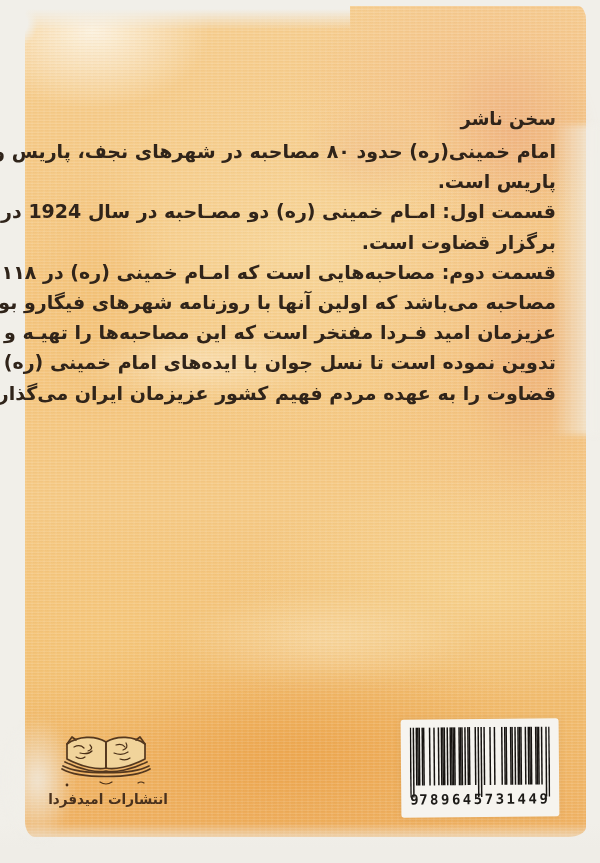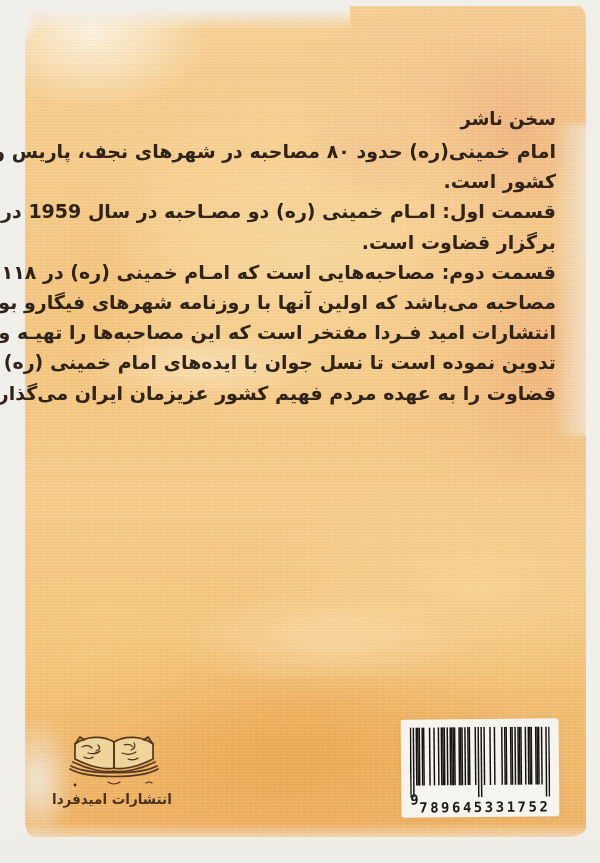--- a/index.html
+++ b/index.html
@@ -50,34 +50,34 @@
     background:radial-gradient(closest-side, rgba(241,239,233,.85), rgba(241,239,233,0));}
 
   
   .text-block{position:absolute;top:102px;right:44px;left:72px;direction:rtl;
     color:#30241a;font-weight:700;}
   .pn-title{font-size:18px;height:34px;line-height:34px;text-align:right;}
   .line{font-size:19px;height:30.2px;line-height:30.2px;text-align:justify;text-align-last:justify;white-space:nowrap;}
   .line.end{text-align-last:right;}
 
   
-  .publisher{position:absolute;left:52px;top:732px;width:124px;text-align:left;}
+  .publisher{position:absolute;left:44px;top:732px;width:124px;text-align:right;}
   .publisher svg{display:block;margin:0 auto;}
   .pub-name{direction:rtl;font-size:13.5px;font-weight:700;color:#49311d;margin-top:1px;
     letter-spacing:.5px;transform:scaleY(1.05);}
 
   
   .barcode{position:absolute;left:401px;top:719px;width:158px;height:98px;
     background:#f6f4ef;border-radius:3px;transform:rotate(-.5deg);
     box-shadow:0 0 6px rgba(190,140,70,.25);}
   .barcode svg{position:absolute;left:9px;top:8px;}
   .digits{position:absolute;left:9px;top:72px;width:140px;display:flex;
     font-family:"DejaVu Sans Mono",monospace;font-size:14px;font-weight:700;color:#1d1b18;}
   .digits .first{width:11px;text-align:left;}
-  .digits .g{flex:1;text-align:center;letter-spacing:2.5px;margin-top:8px;}
+  .digits .g{flex:1;text-align:center;letter-spacing:2.5px;}
 </style>
 </head>
 <body>
 
 <div class="page">
 
   <div class="wash"></div>
   <div class="blob pink-a"></div>
   <div class="blob pink-b"></div>
   <div class="blob pink-c"></div>
@@ -88,26 +88,26 @@
   <div class="texture"></div>
   <div class="blob wm-tl"></div>
   <div class="blob wm-tl2"></div>
   <div class="blob wm-r"></div>
   <div class="blob wm-b"></div>
   <div class="blob wm-bl"></div>
 
   <div class="text-block">
     <div class="pn-title">سخن ناشر</div>
     <div class="line">امام خمینی(ره) حدود ۸۰ مصاحبه در شهرهای نجف، پاریس و</div>
-    <div class="line end">کشور است.</div>
-    <div class="line">قسمت اول: امـام خمینی (ره) دو مصـاحبه در سال 1959 در</div>
+    <div class="line end">پاریس است.</div>
+    <div class="line">قسمت اول: امـام خمینی (ره) دو مصـاحبه در سال 1924 در</div>
     <div class="line end">برگزار قضاوت است.</div>
     <div class="line">قسمت دوم: مصاحبه‌هایی است که امـام خمینی (ره) در ۱۱۸</div>
     <div class="line">مصاحبه می‌باشد که اولین آنها با روزنامه شهرهای فیگارو بوده</div>
-    <div class="line">انتشارات امید فـردا مفتخر است که این مصاحبه‌ها را تهیـه و</div>
+    <div class="line">عزیزمان امید فـردا مفتخر است که این مصاحبه‌ها را تهیـه و</div>
     <div class="line">تدوین نموده است تا نسل جوان با ایده‌های امام خمینی (ره) و</div>
     <div class="line end">قضاوت را به عهده مردم فهیم کشور عزیزمان ایران می‌گذاریم.</div>
   </div>
 
   <div class="publisher">
     <svg width="96" height="58" viewBox="0 0 96 58">
       <g stroke="#54381f" stroke-width="1.7" fill="#f1d49b" stroke-linejoin="round" stroke-linecap="round">
         <path d="M48 10 C37 3 20 4 9 12 L9 27 C24 35 40 38 48 36 Z"></path>
         <path d="M48 10 C59 3 76 4 87 12 L87 27 C72 35 56 38 48 36 Z"></path>
         <path d="M9 12 L14 5 L18 8" fill="none"></path>
@@ -182,17 +182,17 @@
         <rect x="125.26" y="0" width="1.47" height="58"></rect>
         <rect x="126.74" y="0" width="1.47" height="58"></rect>
         <rect x="128.21" y="0" width="1.47" height="58"></rect>
         <rect x="131.16" y="0" width="1.47" height="58"></rect>
         <rect x="135.58" y="0" width="1.47" height="70"></rect>
         <rect x="138.53" y="0" width="1.47" height="70"></rect>
       </svg>
     <div class="digits">
       <span class="first">9</span>
       <span class="g">789645</span>
-      <span class="g">331752</span>
+      <span class="g">731449</span>
     </div>
   </div>
 
 </div>
 
 </body></html>

